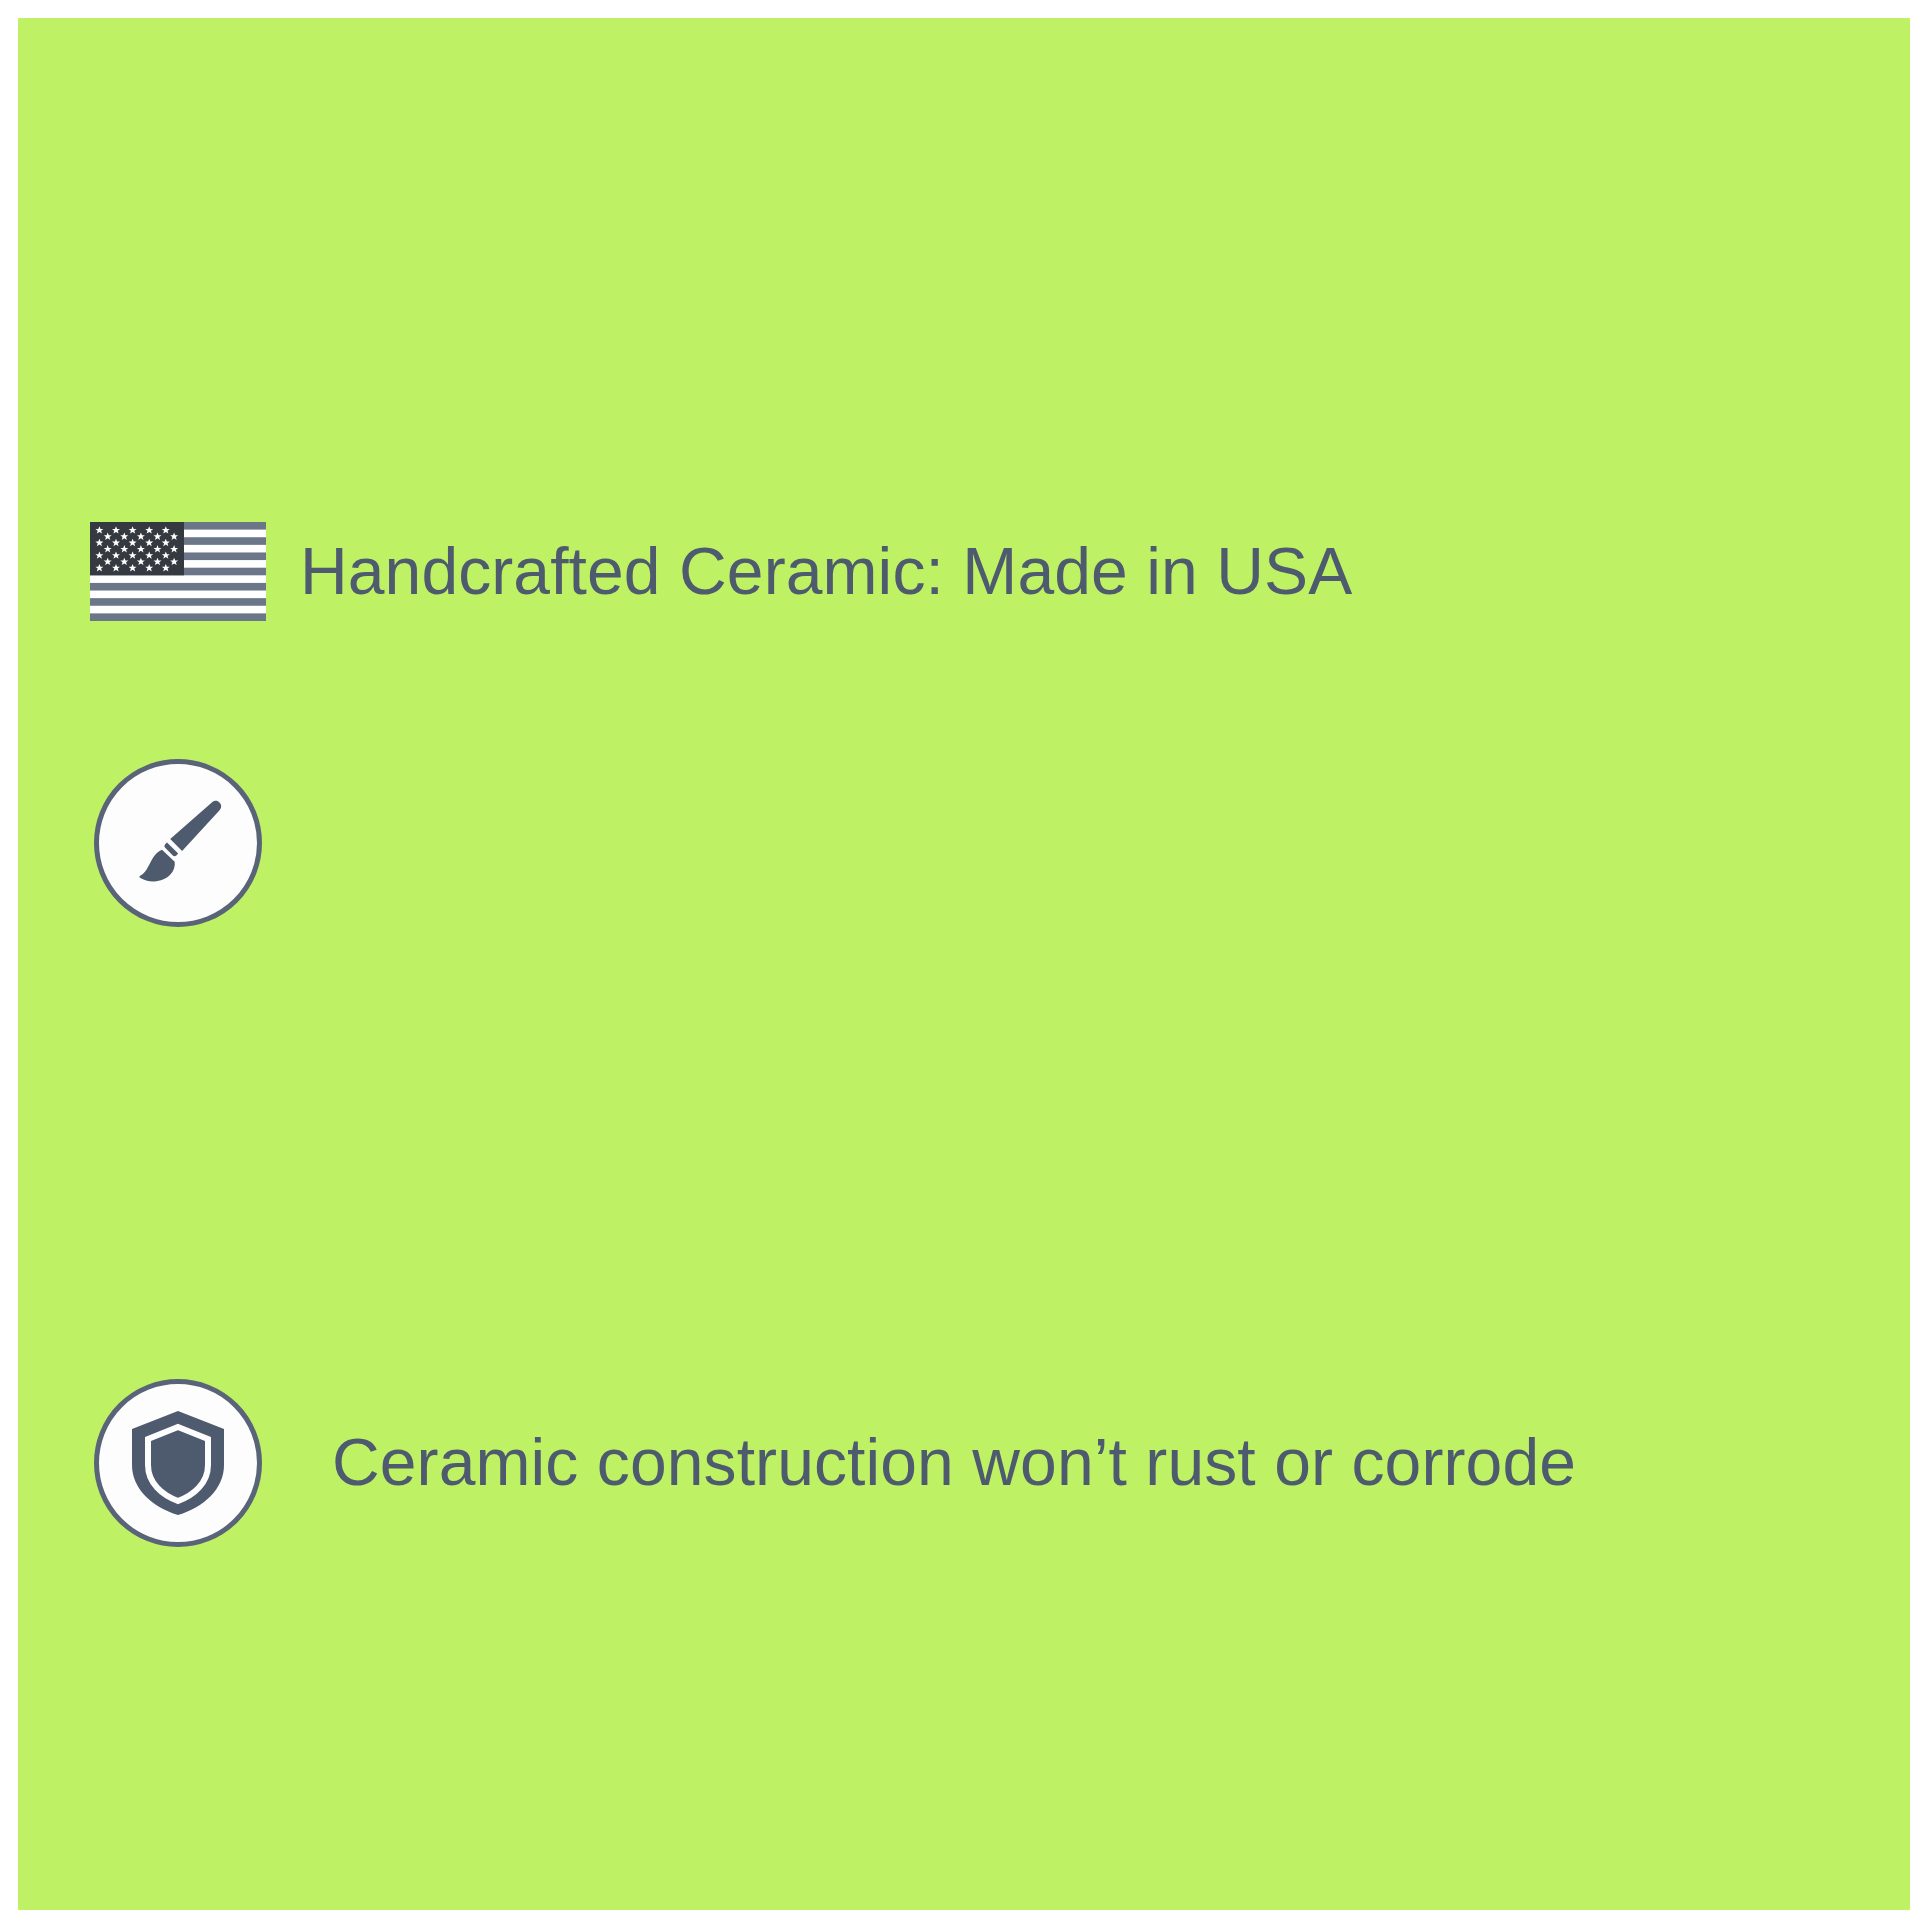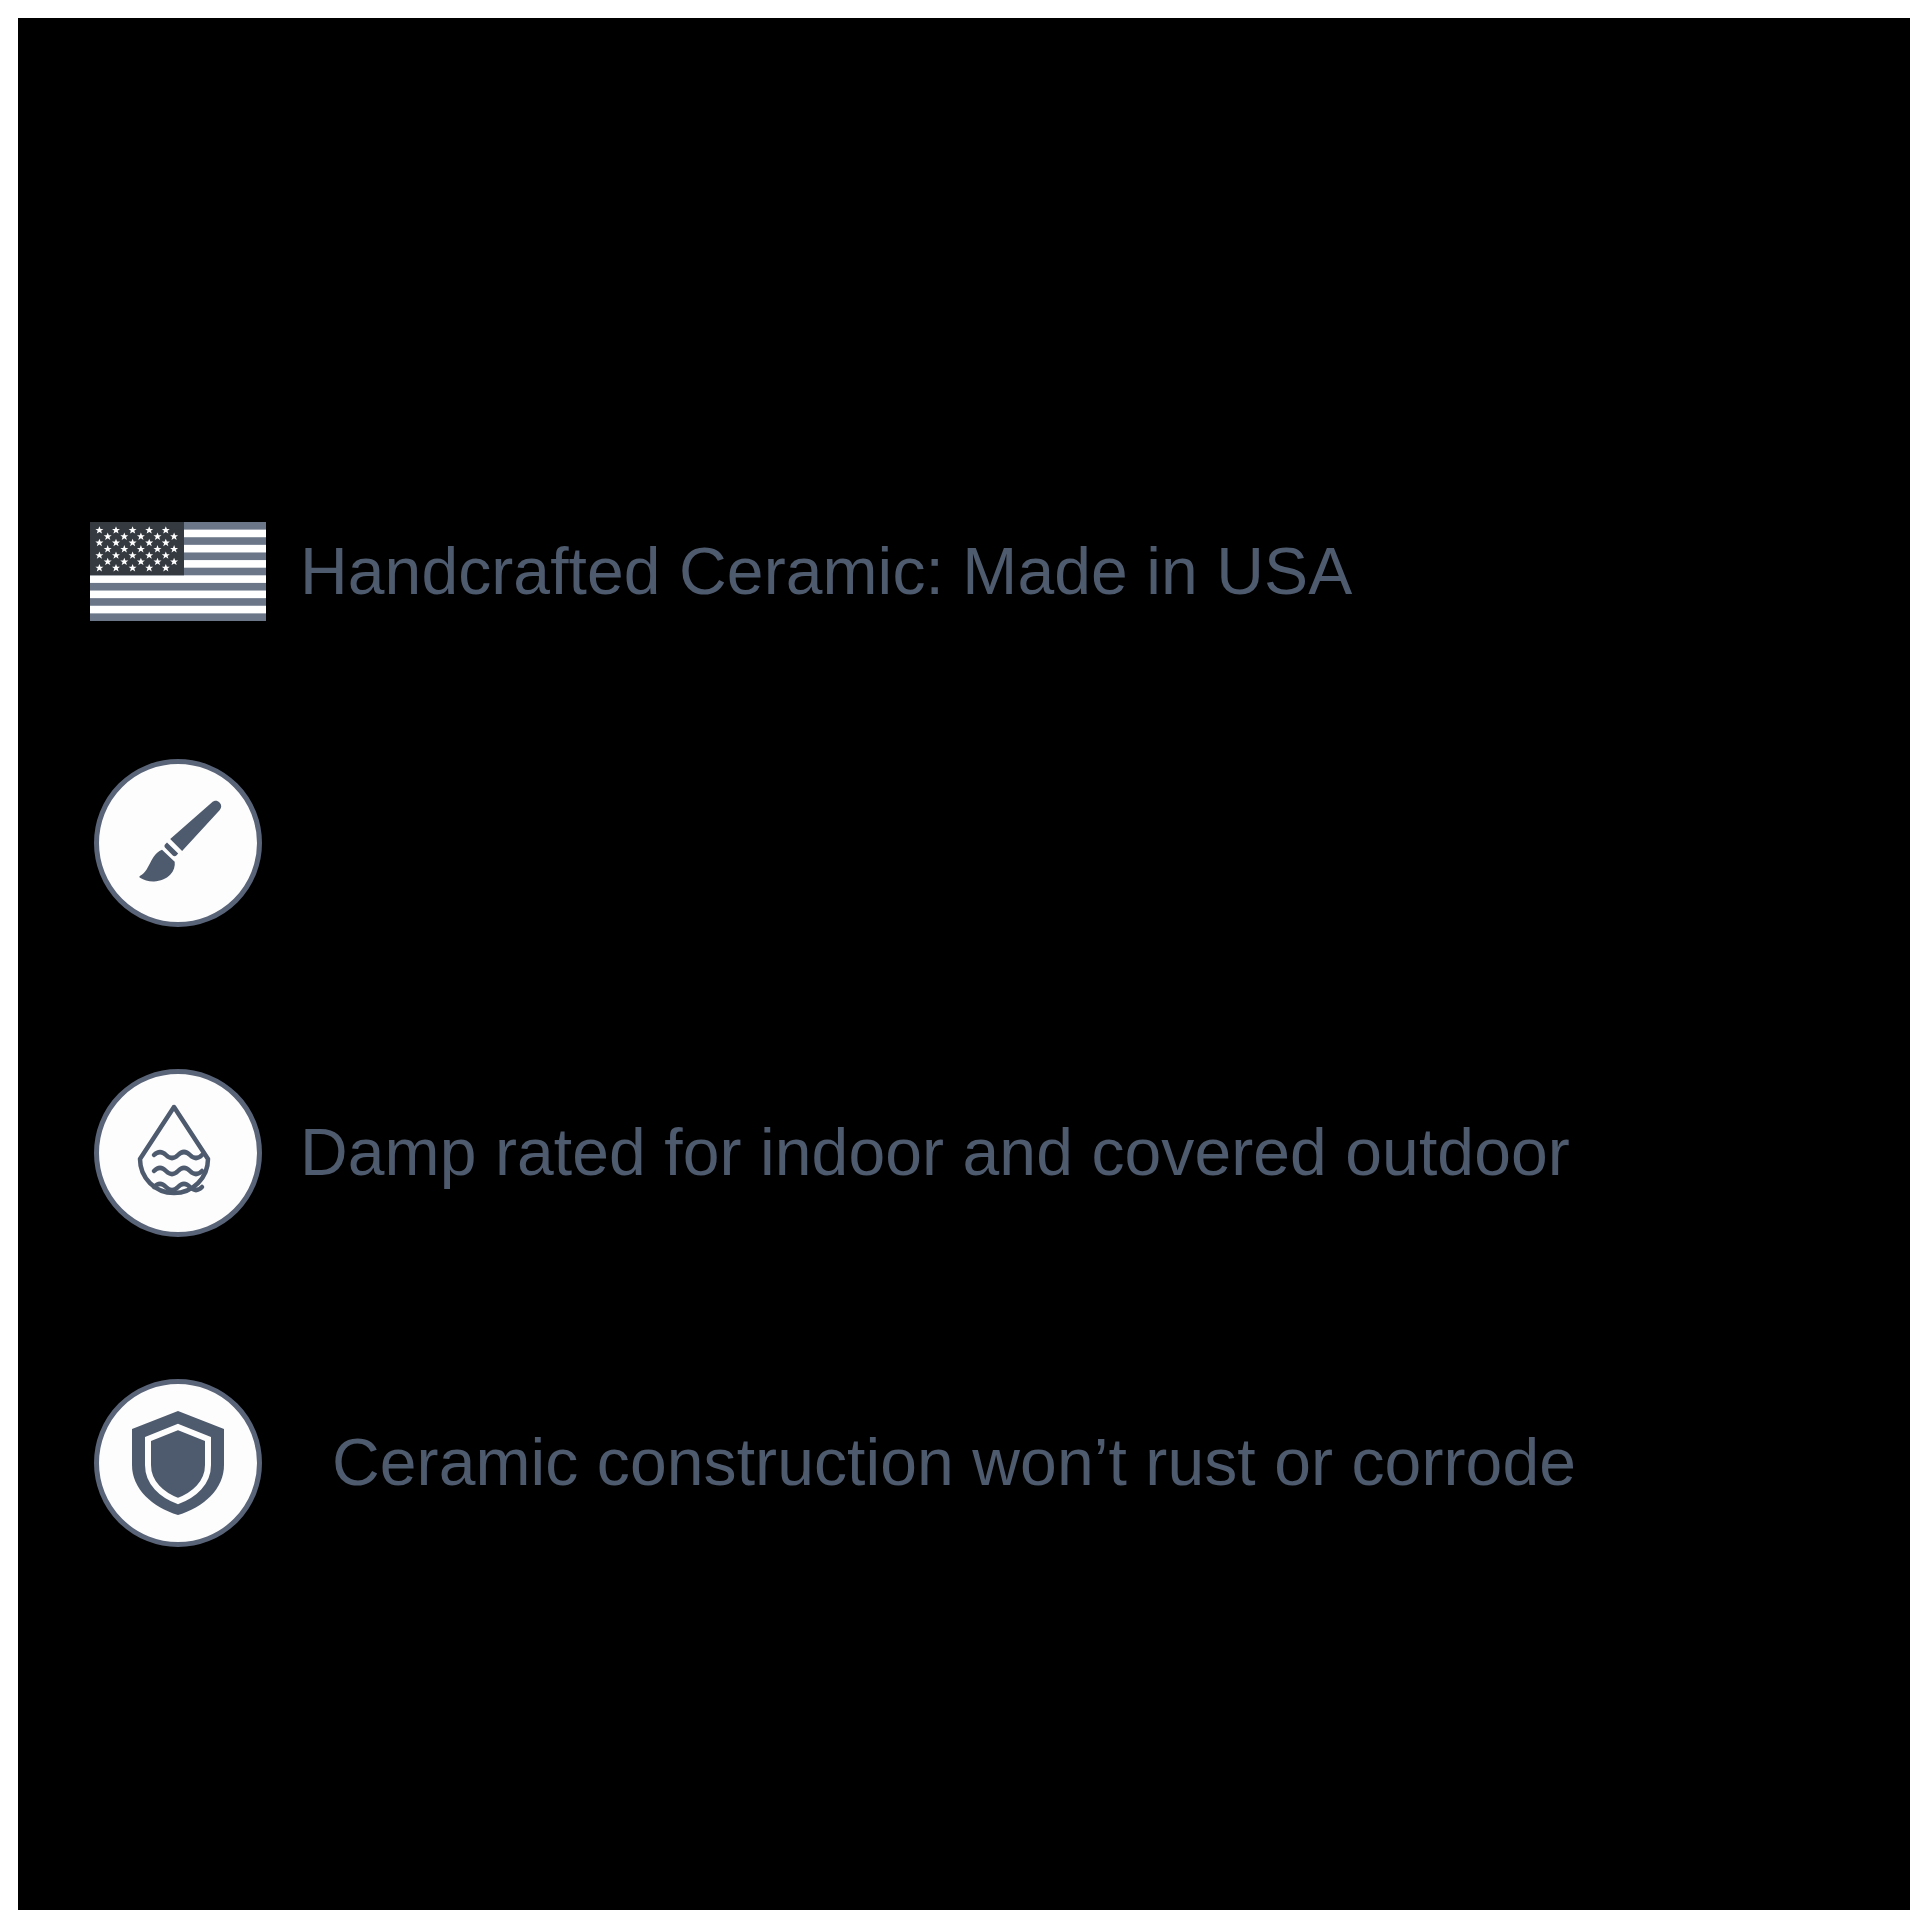--- a/index.html
+++ b/index.html
@@ -12,21 +12,21 @@
     height: 1928px;
     font-family: "Liberation Sans", "DejaVu Sans", sans-serif;
     overflow: hidden;
   }
   .panel {
     position: absolute;
     left: 18px;
     top: 18px;
     width: 1892px;
     height: 1892px;
-    background: #000000;
+    background: #bef264;
     box-sizing: border-box;
   }
   .feature-list {
     position: absolute;
     left: 0;
     top: 0;
     width: 100%;
     height: 100%;
   }
   .feature-row {
@@ -159,35 +159,20 @@
             <g fill="#4e5a6e">
               <path d="M93.5 11.5c-2.2-2.3-5.2-2.1-7.4-.2L44.2 48.1l11.9 11.9L93.8 18.9c1.9-2.2 2-5.2-.3-7.4z"></path>
               <path d="M41.0 51.4L39.2 53.2c-1.0 1.0-1.0 2.6 0 3.6l7.6 7.6c1.0 1.0 2.6 1.0 3.6 0l1.8-1.8-11.2-11.2z"></path>
               <path d="M36.0 58.8c-3.6 1.6-6.3 4.1-8.5 7.3-2.6 3.8-4.3 8.4-6.9 12.4-1.6 2.5-3.6 4.6-6.4 6.2-1.0 .6-1.1 1.5-.2 2.1 4.0 2.6 9.0 3.9 14.1 3.7 6.1-.2 12.2-2.5 16.3-6.9 3.4-3.7 4.9-8.5 4.3-12.9l-12.7-11.9z"></path>
             </g>
           </svg>
         </div>
       </div>
     </div>
 
-    <div class="feature-row row-2">
-      <div class="icon-slot">
-        <div class="icon-circle">
-          <svg width="112" height="112" viewBox="0 0 112 112">
-            <path d="M52 10 L18 62 A34 34 0 1 0 86 62 Z" fill="none" stroke="#4e5a6e" stroke-width="4.5" stroke-linejoin="round" stroke-linecap="round"></path>
-            <g fill="none" stroke="#4e5a6e" stroke-width="4.5" stroke-linecap="round">
-              <path d="M32 58 q6 -6 12 0 t12 0 t12 0 t12 0"></path>
-              <path d="M32 74 q6 -6 12 0 t12 0 t12 0 t12 0"></path>
-              <path d="M32 90 q6 -6 12 0 t12 0 t12 0 t12 0"></path>
-            </g>
-          </svg>
-        </div>
-      </div>
-      <div class="feature-text">Damp rated for indoor and covered outdoor</div>
-    </div>
 
     <div class="feature-row row-3">
       <div class="icon-slot">
         <div class="icon-circle">
           <svg width="100" height="108" viewBox="0 0 100 108">
             <path d="M50 2 L96 20 L96 56 C96 80 76 98 50 106 C24 98 4 80 4 56 L4 20 Z" fill="#4e5a6e"></path>
             <path d="M50 18 L80 30 L80 56 C80 74 66 86 50 92 C34 86 20 74 20 56 L20 30 Z" fill="none" stroke="#fdfdfd" stroke-width="6"></path>
           </svg>
         </div>
       </div>

